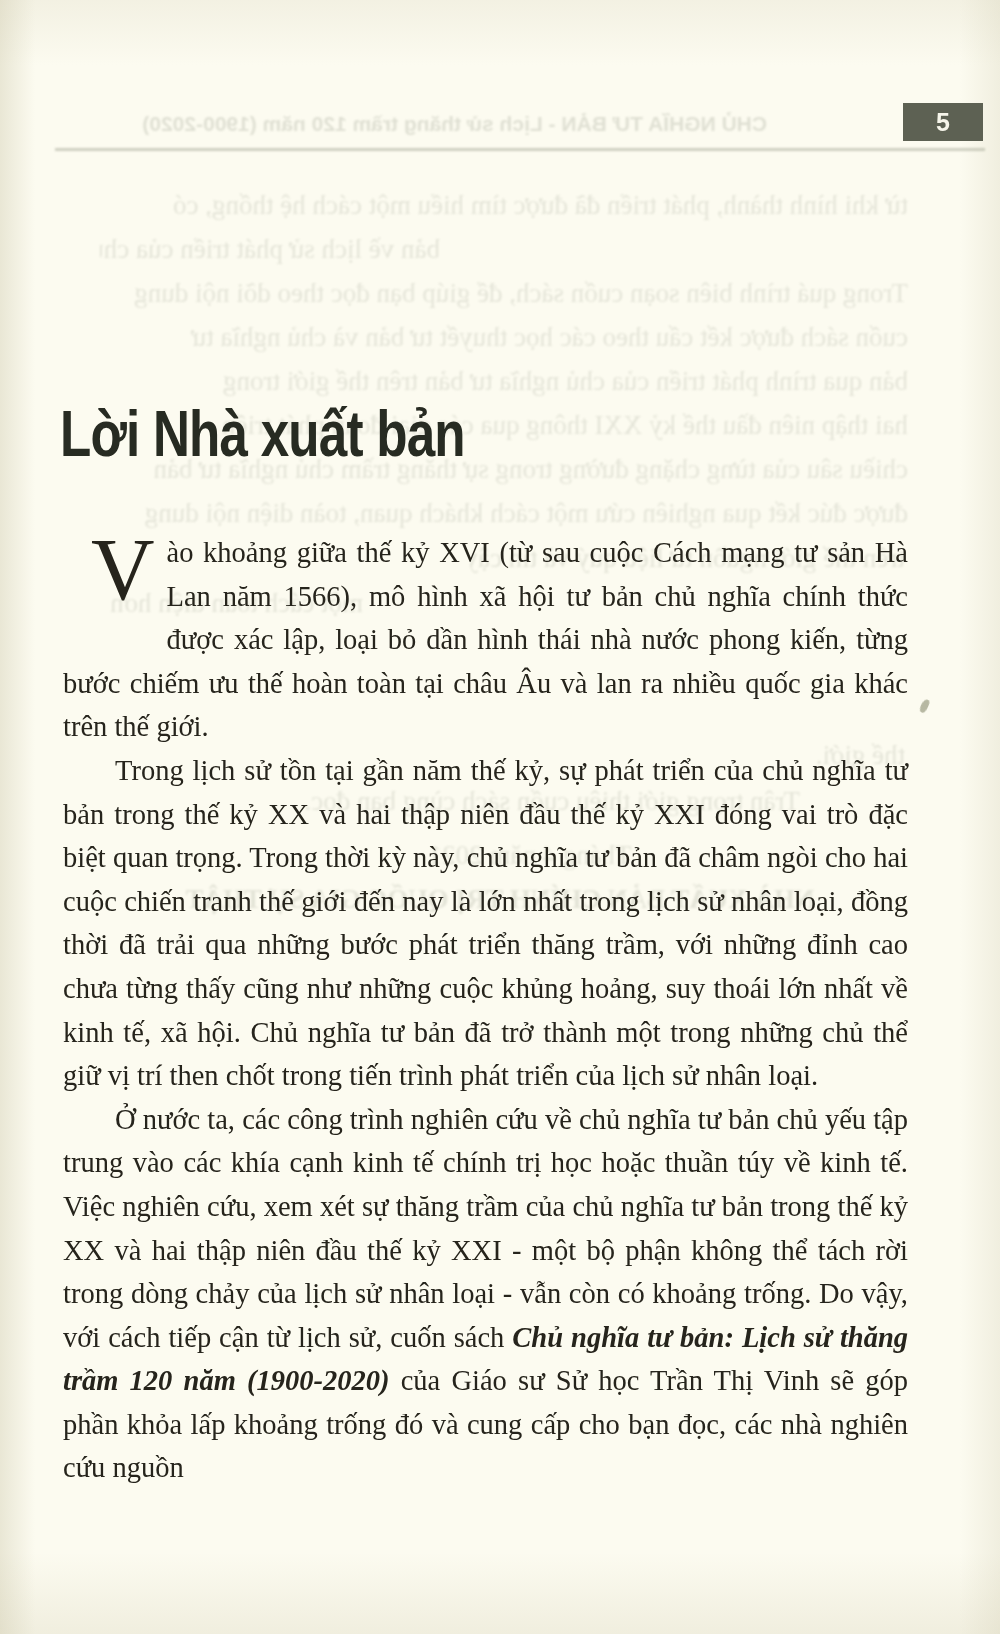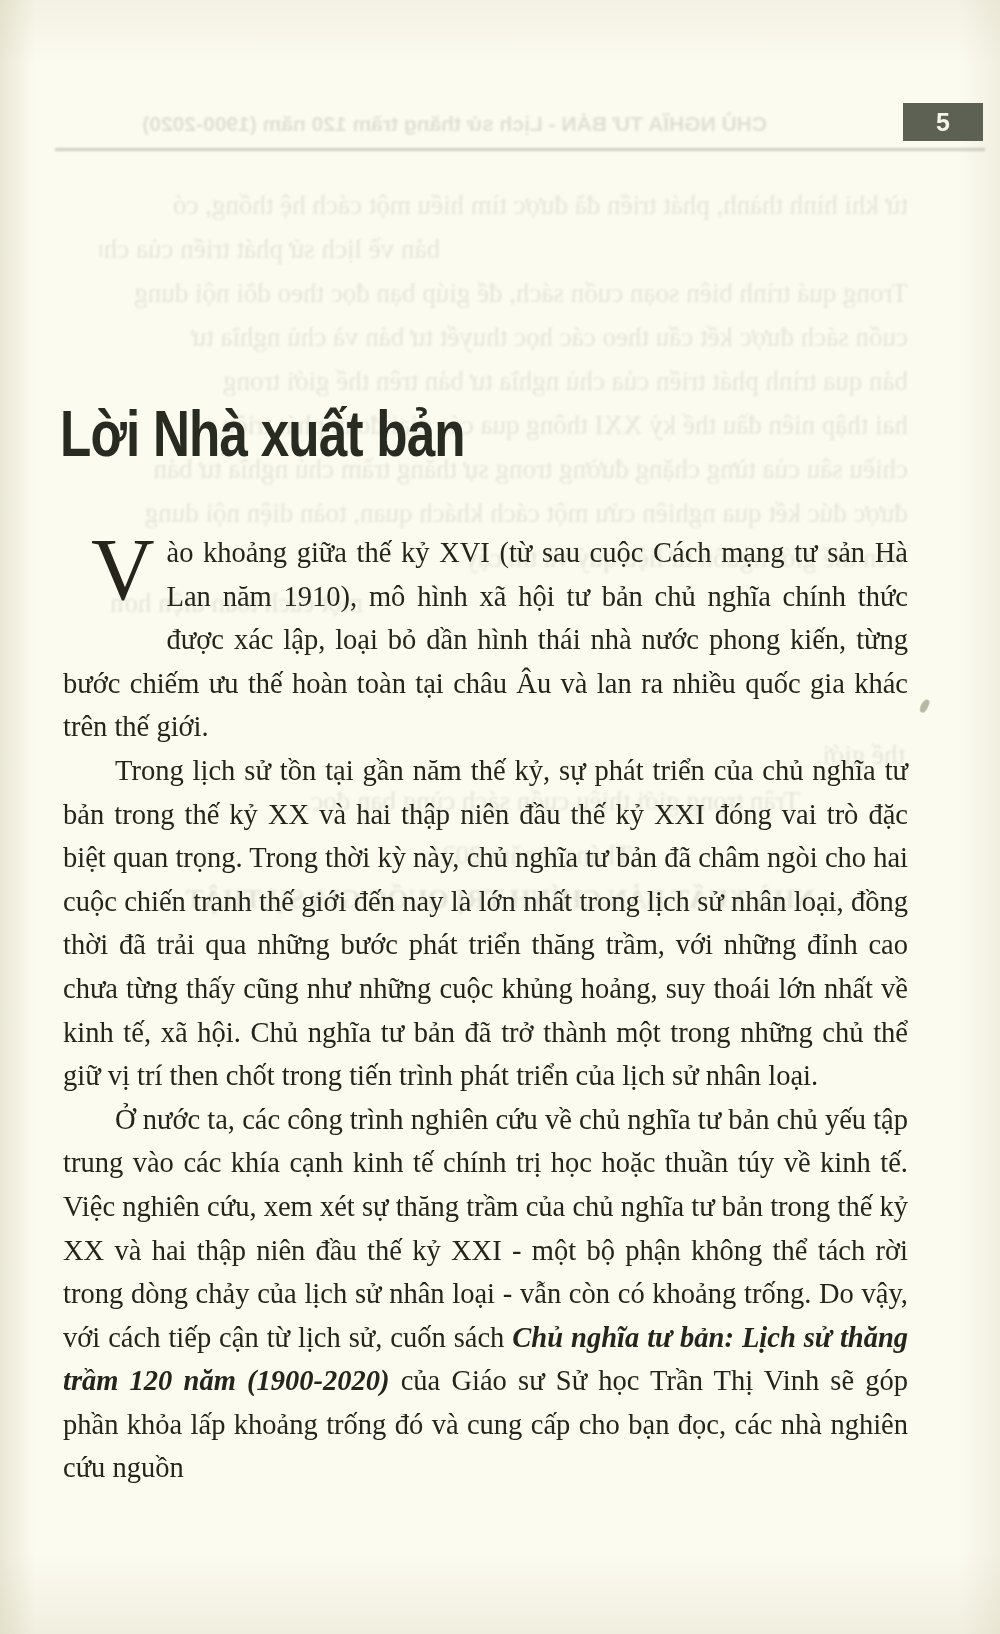--- a/index.html
+++ b/index.html
@@ -87,20 +87,20 @@
     </div>
 
   <div class="pagenum-box">
     <span>5</span>
   </div>
 
   <h1 class="heading">Lời Nhà xuất bản</h1>
 
   <div class="body-text">
 
-  <p class="para first"><span class="dropcap">V</span><span>ào khoảng giữa thế kỷ XVI (từ sau cuộc Cách mạng tư sản Hà Lan năm 1910), mô hình xã hội tư bản chủ nghĩa chính thức được xác lập, loại bỏ dần hình thái nhà nước phong kiến, từng bước chiếm ưu thế hoàn toàn tại châu Âu và lan ra nhiều quốc gia khác trên thế giới.</span></p>
+  <p class="para first"><span class="dropcap">V</span><span>ào khoảng giữa thế kỷ XVI (từ sau cuộc Cách mạng tư sản Hà Lan năm 1566), mô hình xã hội tư bản chủ nghĩa chính thức được xác lập, loại bỏ dần hình thái nhà nước phong kiến, từng bước chiếm ưu thế hoàn toàn tại châu Âu và lan ra nhiều quốc gia khác trên thế giới.</span></p>
       <p class="para"><span>Trong lịch sử tồn tại gần năm thế kỷ, sự phát triển của chủ nghĩa tư bản trong thế kỷ XX và hai thập niên đầu thế kỷ XXI đóng vai trò đặc biệt quan trọng. Trong thời kỳ này, chủ nghĩa tư bản đã châm ngòi cho hai cuộc chiến tranh thế giới đến nay là lớn nhất trong lịch sử nhân loại, đồng thời đã trải qua những bước phát triển thăng trầm, với những đỉnh cao chưa từng thấy cũng như những cuộc khủng hoảng, suy thoái lớn nhất về kinh tế, xã hội. Chủ nghĩa tư bản đã trở thành một trong những chủ thể giữ vị trí then chốt trong tiến trình phát triển của lịch sử nhân loại.</span></p>
       <p class="para"><span>Ở nước ta, các công trình nghiên cứu về chủ nghĩa tư bản chủ yếu tập trung vào các khía cạnh kinh tế chính trị học hoặc thuần túy về kinh tế. Việc nghiên cứu, xem xét sự thăng trầm của chủ nghĩa tư bản trong thế kỷ XX và hai thập niên đầu thế kỷ XXI - một bộ phận không thể tách rời trong dòng chảy của lịch sử nhân loại - vẫn còn có khoảng trống. Do vậy, với cách tiếp cận từ lịch sử, cuốn sách </span><span style="font-weight: bold; font-style: italic;">Chủ nghĩa tư bản: Lịch sử thăng trầm 120 năm (1900-2020)</span><span> của Giáo sư Sử học Trần Thị Vinh sẽ góp phần khỏa lấp khoảng trống đó và cung cấp cho bạn đọc, các nhà nghiên cứu nguồn</span></p>
     </div>
 
   <div class="artifact"></div>
 
 </div>
 
 </body></html>

